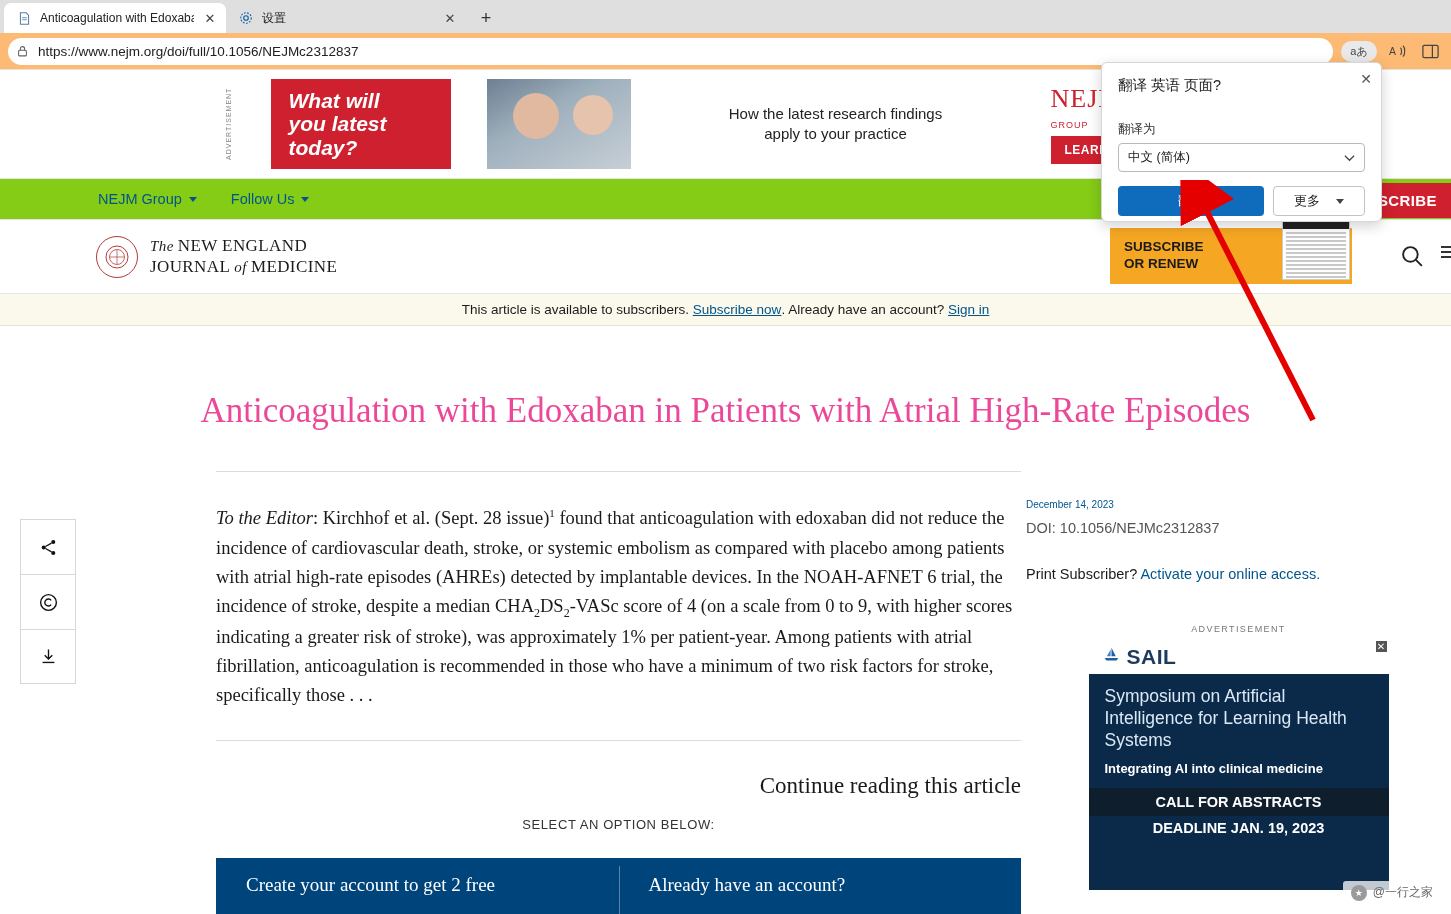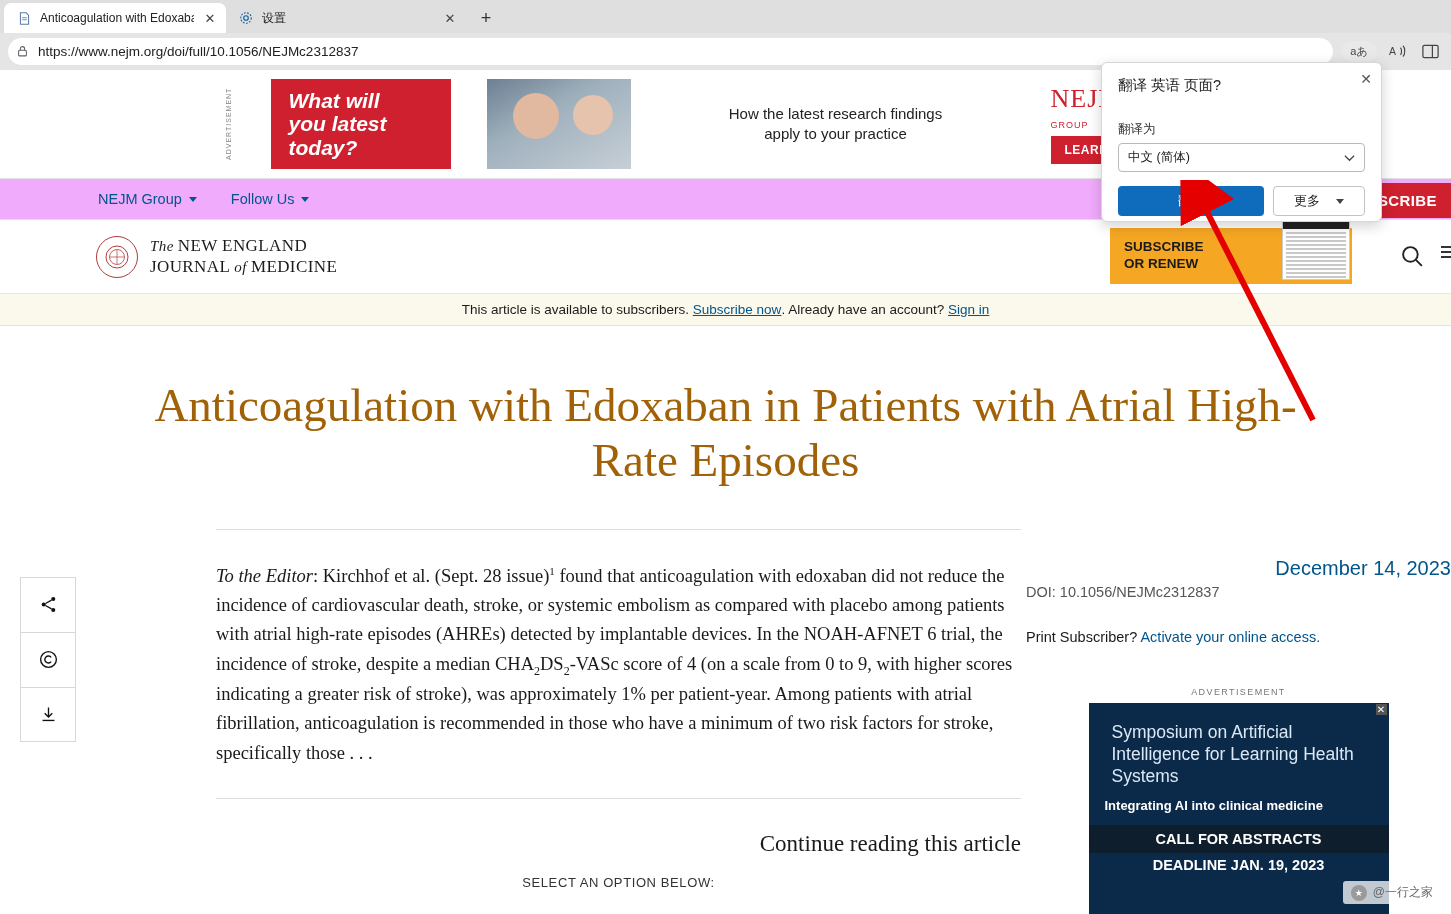--- a/index.html
+++ b/index.html
@@ -49,21 +49,21 @@
     display: flex; align-items: center; justify-content: center;
     font-size: 13px; color: #444; border-radius: 50%;
   }
   .new-tab-btn {
     width: 28px; height: 28px;
     display: flex; align-items: center; justify-content: center;
     font-size: 18px; color: #333; margin-left: 6px; margin-bottom: 1px;
   }
 
   .toolbar {
-    background: #e5e5e5;
+    background: #fdba74;
     height: 37px;
     display: flex;
     align-items: center;
     padding: 0 8px;
     gap: 8px;
     border-bottom: 1px solid #e3e3e3;
   }
   .omnibox {
     flex: 1 1 auto;
     height: 27px;
@@ -155,21 +155,21 @@
   .ad-logo .nejm { font-family: "Liberation Serif", serif; color: #cf202f; font-size: 26px; letter-spacing: 1px; }
   .ad-logo .grp { font-size: 9px; color: #cf202f; letter-spacing: 1px; }
   .ad-cta {
     background: #cf202f; color: #fff; font-size: 12px; font-weight: bold;
     padding: 7px 14px; letter-spacing: .5px;
   }
 
   
   .nejm-topnav {
     height: 42px;
-    background: #f0abfc;
+    background: #84cc16;
     border-top: 1px solid #e2e2e2;
     border-bottom: 1px solid #e2e2e2;
     display: flex;
     align-items: center;
     padding-left: 98px;
     gap: 34px;
     position: relative;
   }
   .topnav-item { font-size: 14.5px; color: #00558c; display: flex; align-items: center; gap: 7px; }
   .caret-down { width: 0; height: 0; border-left: 4px solid transparent; border-right: 4px solid transparent; border-top: 5px solid #00558c; }
@@ -239,24 +239,24 @@
   .article-area { position: relative; padding-top: 36px; }
   .corr-line { text-align: center; display: flex; align-items: center; justify-content: center; gap: 9px; }
   .corr-label { color: #cf202f; font-size: 12.5px; font-weight: bold; letter-spacing: 1.1px; }
   .free-preview {
     border: 1px solid #555; border-radius: 10px;
     font-size: 10.5px; letter-spacing: 1px; color: #2a2a2a;
     padding: 3px 9px;
   }
   .article-title {
     font-family: "Liberation Serif", serif;
-    font-size: 47px;
-    color: #a16207;
+    font-size: 35px;
+    color: #ec4899;
     text-align: center;
-    margin: 16px auto 0;
+    margin: 28px auto 0;
     width: 1180px;
     line-height: 1.18;
     font-weight: normal;
   }
 
   .body-grid { display: flex; margin-top: 40px; }
   .left-rail { width: 96px; display: flex; flex-direction: column; align-items: center; padding-top: 48px;}
   .rail-btn {
     width: 56px; height: 55px;
     border: 1px solid #d8d8d8;
@@ -299,38 +299,38 @@
     color: #fff;
   }
   .cta-half { flex: 1 1 50%; padding: 16px 0 0 30px; position: relative; }
   .cta-half + .cta-half::before {
     content: ""; position: absolute; left: 0; top: 8px; bottom: -20px; width: 1px; background: #5b83aa;
   }
   .cta-half h4 { font-family: "Liberation Serif", serif; font-size: 19px; margin: 0 0 4px 0; font-weight: normal; }
 
   
   .right-col { width: 425px; padding-top: 28px; }
-  .pub-date { color: #00558c; font-size: 20px; margin-bottom: 1px; text-align: right; }
+  .pub-date { color: #00558c; font-size: 10px; margin-bottom: 7px; }
   .pub-cite { color: #555; font-size: 14.5px; line-height: 1.55; }
   .print-sub { font-size: 14.5px; color: #1a1a1a; margin-top: 26px; }
   .print-sub a { color: #00558c; text-decoration: none; }
   .ad-label2 { text-align: center; font-size: 9px; letter-spacing: 1.4px; color: #777; margin-top: 42px; }
   .side-ad {
     margin: 6px auto 0; width: 300px; height: 250px;
     background: #0b2a4a; position: relative; overflow: hidden;
   }
   .side-ad .close-x {
     position: absolute; right: 2px; top: 1px; font-size: 10px; color: #fff; background:#555;
     width: 11px; height: 11px; display:flex; align-items:center; justify-content:center;
   }
   .side-ad .hdr { background:#fff; height: 34px; display: flex; align-items: center; padding-left: 14px; gap: 7px;}
   .side-ad .hdr .boat { color: #1f5fa0; font-size: 18px; }
   .side-ad .hdr .sail { font-size: 21px; font-weight: bold; color: #1b3a5c; letter-spacing: .5px; }
   .side-ad .body2 { padding: 12px 16px 0; }
-  .side-ad .body2 h3 { color: #dbe8f5; font-size: 17.5px; font-weight: normal; line-height: 1.25; margin: 7px; }
+  .side-ad .body2 h3 { color: #dbe8f5; font-size: 17.5px; font-weight: normal; line-height: 1.25; margin: 0; }
   .side-ad .body2 p { color: #fff; font-size: 13px; font-weight: bold; margin: 10px 0 0; }
   .side-ad .cfa { margin-top: 12px; background: rgba(20,20,20,.55); padding: 6px 0; text-align: center; color: #fff; font-size: 14.5px; font-weight: bold; }
   .side-ad .deadline { text-align: center; color: #fff; font-size: 14.5px; font-weight: bold; margin-top: 4px; }
 
   
   .translate-popup {
     position: absolute;
     left: 1101px; top: 62px;
     width: 281px; height: 160px;
     background: #fff;
@@ -577,20 +577,30 @@
           <div class="pub-date">December 14, 2023</div>
           <div class="pub-cite">DOI: 10.1056/NEJMc2312837</div>
           <div class="print-sub">
             <span>Print Subscriber?</span>
             <a href="#">Activate your online access.</a>
           </div>
 
           <div class="ad-label2">ADVERTISEMENT</div>
           <div class="side-ad">
             <div class="close-x">✕</div>
+            <div class="hdr">
+              <span class="boat">
+                <svg width="17" height="17" viewBox="0 0 20 20">
+                    <path d="M10 2l5 10H10z" fill="#1f5fa0"></path>
+                    <path d="M9 4L4.6 12H9z" fill="#3f82c4"></path>
+                    <path d="M2 14h16l-2 3H4z" fill="#1f5fa0"></path>
+                  </svg>
+              </span>
+              <span class="sail">SAIL</span>
+            </div>
             <div class="body2">
               <h3>Symposium on Artificial Intelligence for Learning Health Systems</h3>
               <p>Integrating AI into clinical medicine</p>
             </div>
             <div class="cfa">CALL FOR ABSTRACTS</div>
             <div class="deadline">DEADLINE JAN. 19, 2023</div>
 
           </div>
         </div>
       </div>

